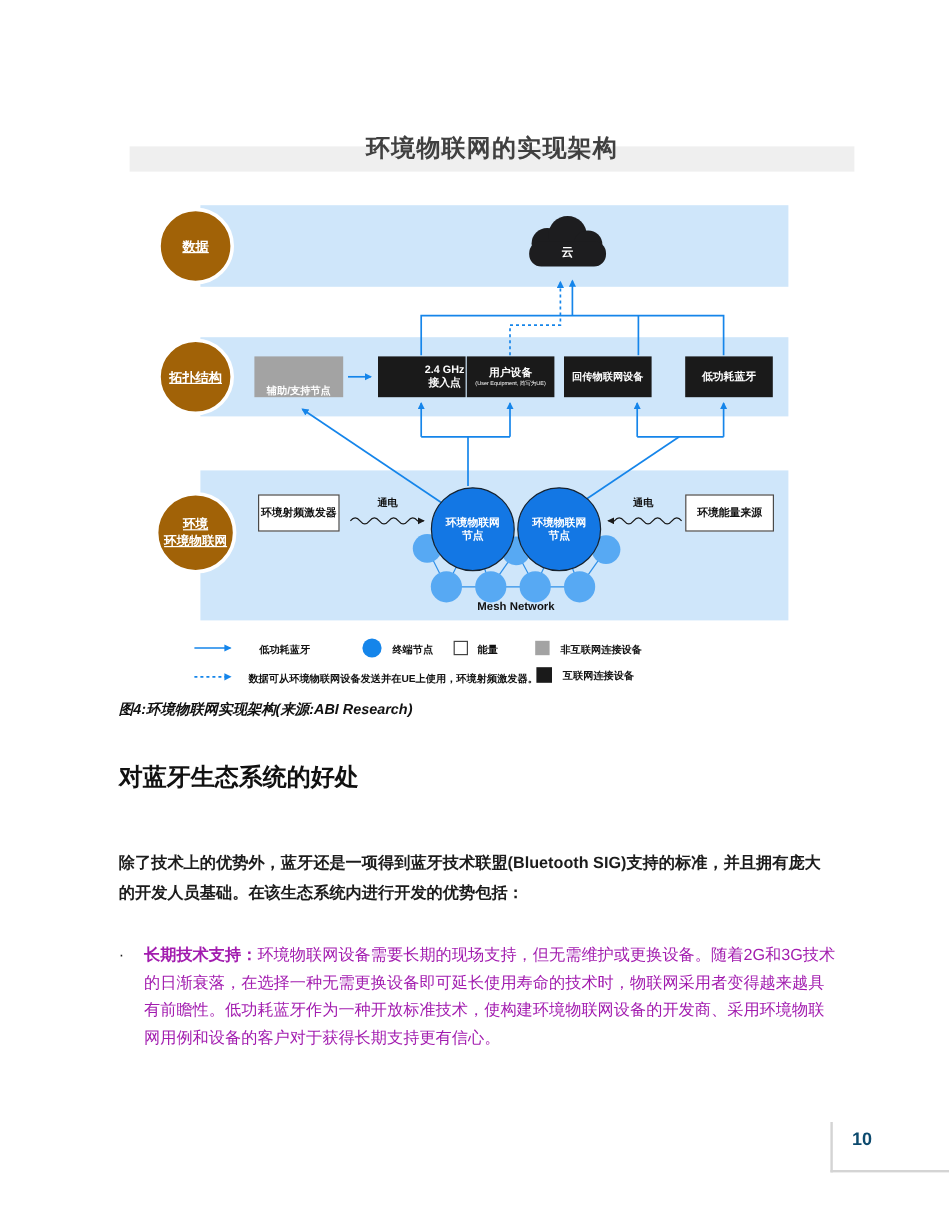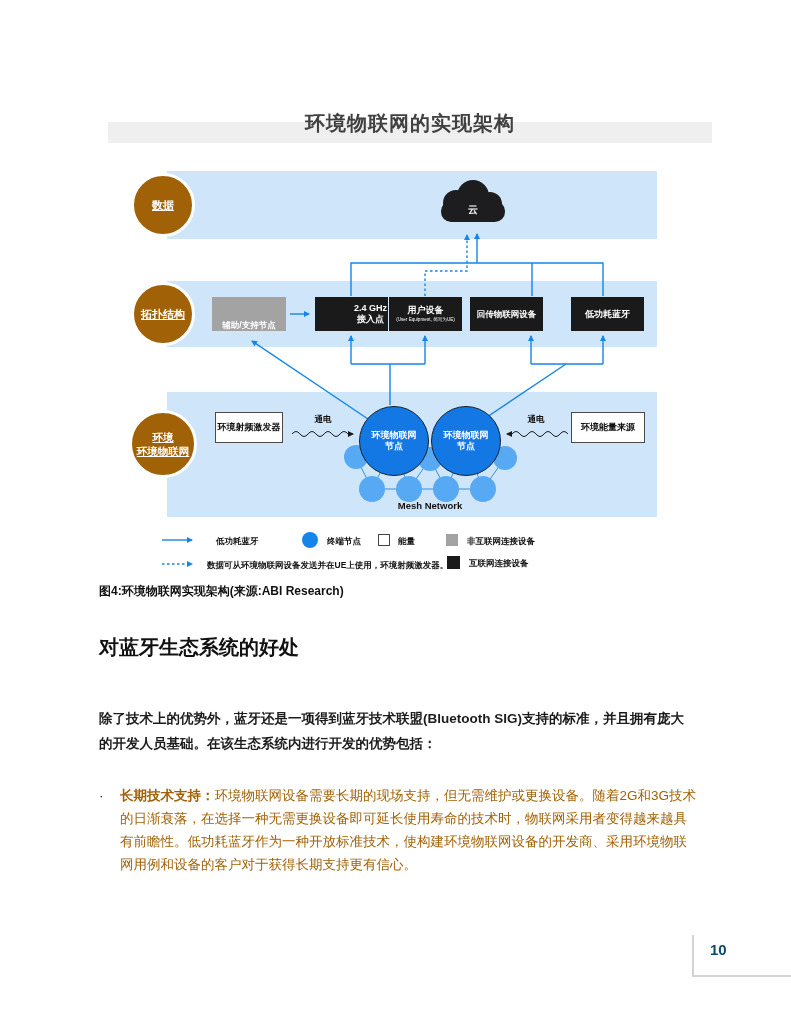--- a/index.html
+++ b/index.html
@@ -73,26 +73,26 @@
                  border: 1.2px solid #444; z-index: 2; }
   .lg-energy   { left: 398px; top: 536px; }
   .lg-gsq      { left: 446px; top: 534px; width: 12px; height: 12px; background: #a3a3a3; z-index: 2; }
   .lg-noninet  { left: 467px; top: 536px; }
   .lg-note     { left: 207px; top: 560px; }
   .lg-bsq      { left: 447px; top: 556px; width: 13px; height: 13px; background: #1a1a1a; z-index: 2; }
   .lg-inet     { left: 469px; top: 558px; }
 
   
   .caption { left: 99px; top: 583px; font-size: 12px; font-weight: 700;
-             color: #111; }
+             font-style: italic; color: #111; }
   .section-heading { left: 99px; top: 634px; font-size: 20px; font-weight: 700; color: #111; }
   .intro { left: 99px; top: 706px; width: 598px; font-size: 13.5px; line-height: 25px; color: #1c1c1c; font-weight: bold; }
   .bullet { left: 99px; top: 784px; width: 599px; display: flex; }
   .bullet-marker { width: 21px; font-size: 13.5px; color: #1c1c1c; line-height: 23px; }
-  .bullet-body { flex: 1; font-size: 13.5px; line-height: 23px; color: #a16207; }
+  .bullet-body { flex: 1; font-size: 13.5px; line-height: 23px; color: #a21caf; }
   .bullet-body b { font-weight: 700; }
 
   
   .page-box { left: 692px; top: 935px; width: 99px; height: 42px;
               border-left: 2px solid #d4d4d4; border-bottom: 2px solid #d4d4d4; }
   .page-num { left: 710px; top: 941px; font-size: 15px; font-weight: 700; color: #0c4a6e; }
 
   svg.overlay { position: absolute; left: 0; top: 0; z-index: 1; pointer-events: none; }
 </style>
 </head>

